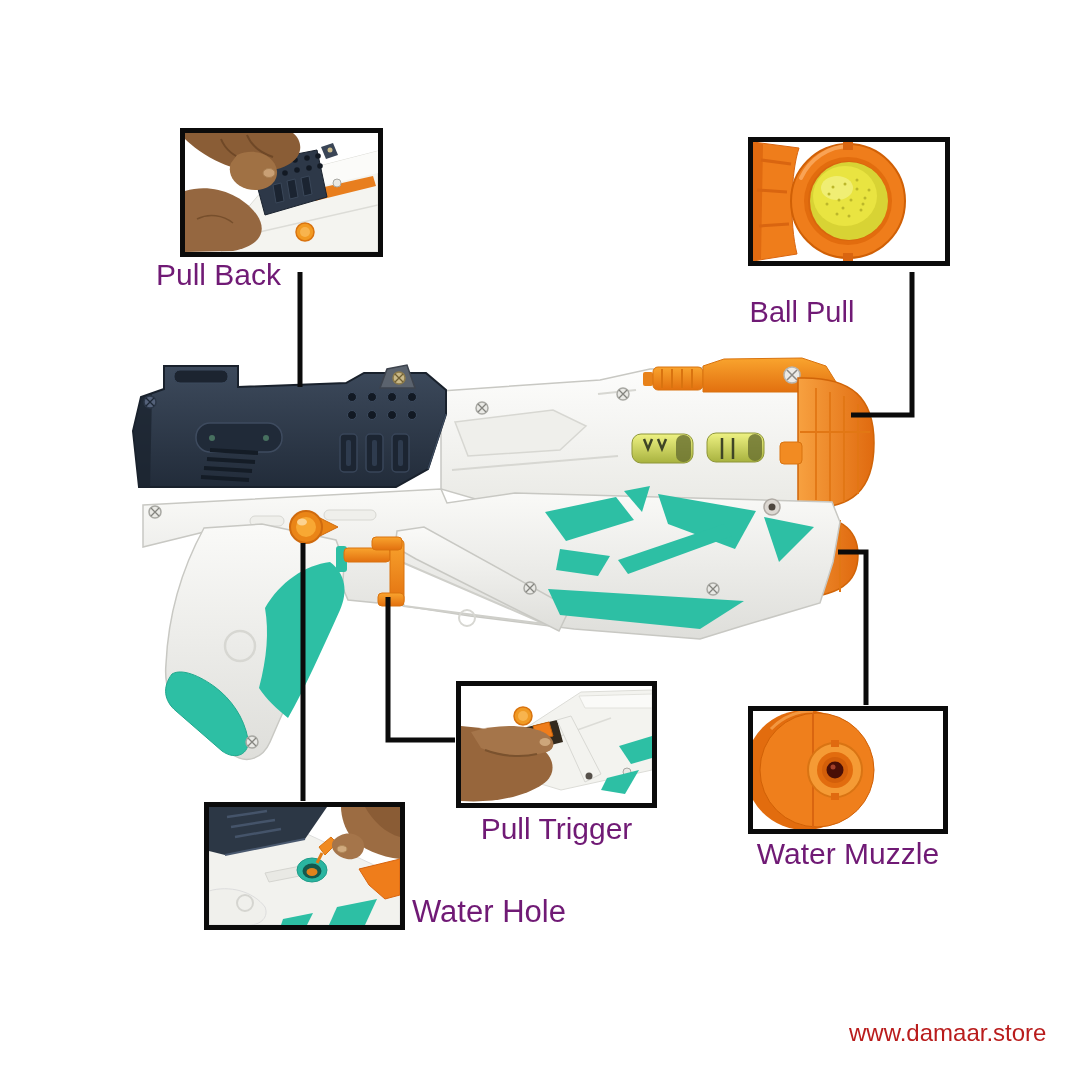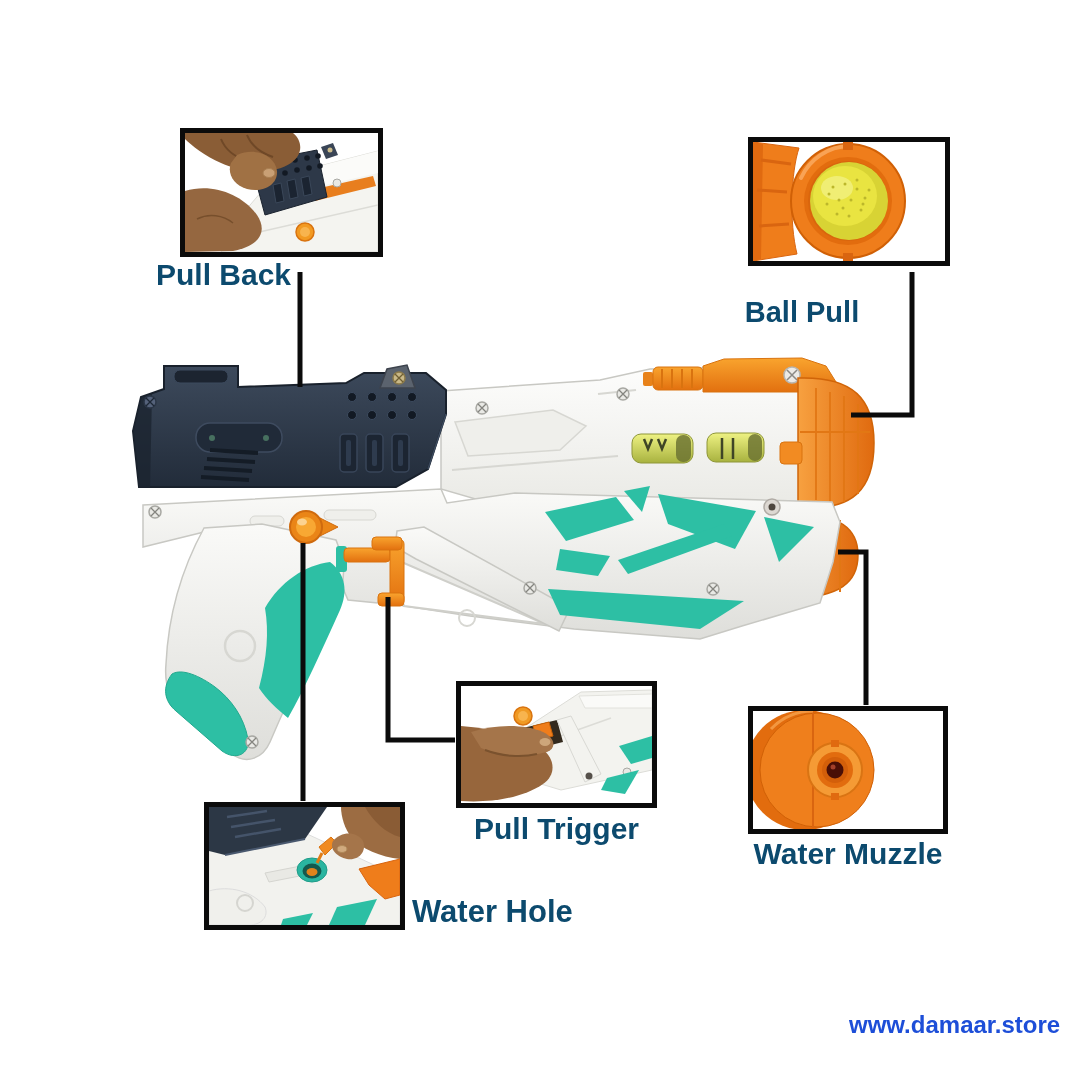--- a/index.html
+++ b/index.html
@@ -1,23 +1,23 @@
 <!DOCTYPE html>
 <html><head>
 <meta charset="utf-8">
 <style>
   html,body{margin:0;padding:0;background:#ffffff;}
   .canvas{position:relative;width:1080px;height:1080px;background:#ffffff;overflow:hidden;
           font-family:"Liberation Sans",sans-serif;}
   .scene{position:absolute;left:0;top:0;}
   .inset{position:absolute;border:5px solid #0b0b0b;background:#ffffff;box-sizing:border-box;overflow:hidden;}
   .inset svg{display:block;}
-  .label{position:absolute;font-weight:bold;color:#0c4a6e;white-space:nowrap;}
+  .label{position:absolute;font-weight:normal;color:#701a75;white-space:nowrap;}
   .label.center{text-align:center;white-space:normal;}
-  .watermark{position:absolute;font-weight:bold;color:#1d4ed8;}
+  .watermark{position:absolute;font-weight:normal;color:#b91c1c;margin-top:8px;}
 </style>
 </head>
 <body>
 
 <div class="canvas">
 
   <svg class="scene" width="1080" height="1080" viewBox="0 0 1080 1080">
     <defs>
       <linearGradient id="gw" x1="0" y1="0" x2="0" y2="1">
         <stop offset="0" stop-color="#fdfdfc"></stop>

